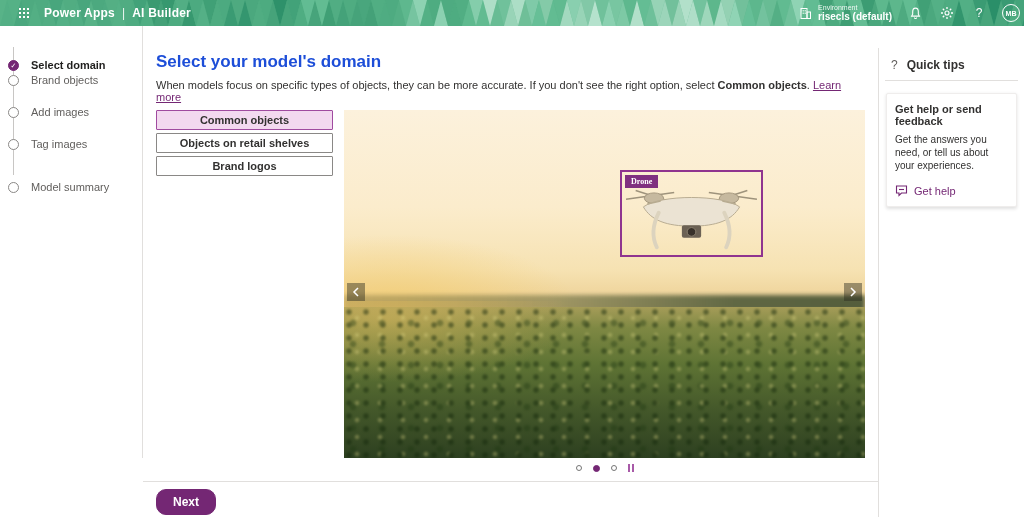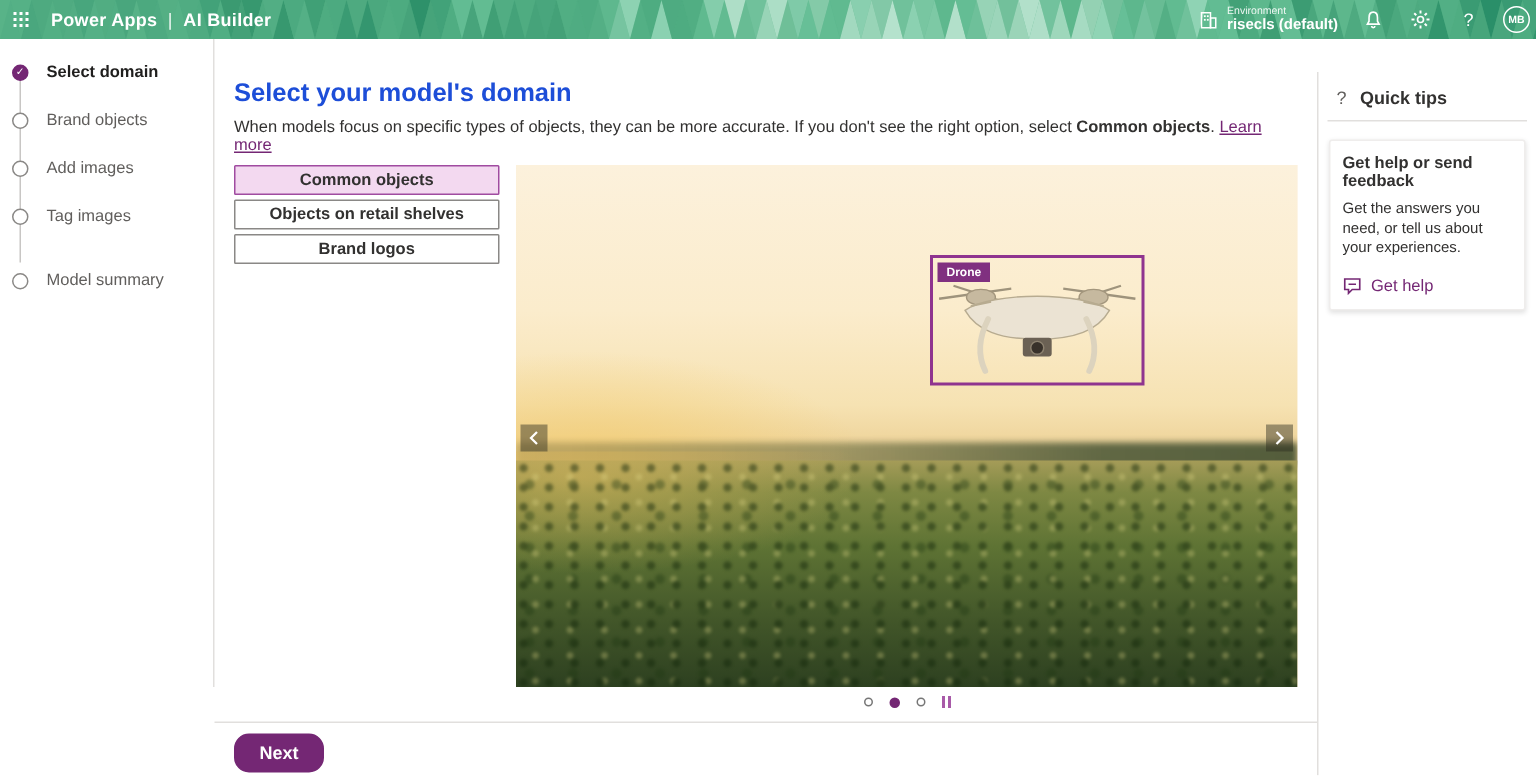--- a/index.html
+++ b/index.html
@@ -2,21 +2,21 @@
 <html><head>
 <meta charset="utf-8">
 <style>
   * { margin:0; padding:0; box-sizing:border-box; }
   body { font-family:"Liberation Sans","DejaVu Sans",sans-serif; background:#fff; }
   .app { position:relative; width:1024px; height:517px; background:#fff; overflow:hidden; }
 
   
   .header { position:absolute; top:0; left:0; width:1024px; height:26px; background:#58b388; overflow:hidden; z-index:20; }
   .header .pattern { position:absolute; top:0; left:0; width:1024px; height:26px; }
-  .header-content { position:absolute; inset:0; display:flex; align-items:center; color:#fff; z-index:2; }
+  .header-content { position:absolute; inset:0; display:flex; align-items:center; color:#fff; z-index:2;margin-left:10px; }
   .waffle { width:28px; height:26px; display:flex; align-items:center; justify-content:center; cursor:pointer; }
   .waffle-grid { display:grid; grid-template-columns:repeat(3,2px); grid-gap:2px; }
   .waffle-grid i { width:2px; height:2px; background:#fff; }
   .app-title { display:flex; align-items:center; gap:7px; margin-left:6px; font-size:12px; font-weight:700; letter-spacing:.2px; }
   .app-title .sep { font-weight:400; opacity:.9; }
   .header-right { margin-left:auto; display:flex; align-items:center; gap:14px; padding-right:4px; }
   .env { display:flex; align-items:center; gap:6px; cursor:pointer; }
   .env-text { display:flex; flex-direction:column; line-height:1.1; }
   .env-label { font-size:7px; opacity:.9; }
   .env-name { font-size:10px; font-weight:600; }
@@ -54,21 +54,21 @@
   .treeline { position:absolute; left:0; right:0; top:53.2%; height:4.6%; background:linear-gradient(90deg, rgba(140,125,70,.45) 0%, rgba(100,105,62,.55) 40%, rgba(62,78,48,.8) 75%, rgba(56,72,44,.85) 100%); filter:blur(2px); }
   .field { position:absolute; left:0; right:0; top:56.5%; bottom:0; background:linear-gradient(180deg,#a59c58 0%,#7e8843 14%,#5e7334 38%,#44582a 68%,#2d4020 100%); }
   .field-glow { position:absolute; left:-8%; top:55%; width:55%; height:25%; background:radial-gradient(ellipse at 30% 20%, rgba(216,182,92,.6) 0%, rgba(216,182,92,0) 65%); }
   .crops { position:absolute; left:0; right:0; top:57%; bottom:0; opacity:.55; filter:blur(1px);
     background-image:
       radial-gradient(circle at 5px 4px, rgba(18,38,10,.85) 0 2px, transparent 3.5px),
       radial-gradient(circle at 13px 10px, rgba(232,222,140,.55) 0 1.5px, transparent 3px),
       radial-gradient(circle at 9px 15px, rgba(30,55,18,.7) 0 2.5px, transparent 4px);
     background-size:17px 13px, 23px 17px, 29px 21px; }
 
-  .bbox { position:absolute; left:276px; top:60px; width:143px; height:87px; border:2px solid #8f348f; }
+  .bbox { position:absolute; left:276px; top:60px; width:143px; height:87px; border:2px solid #8f348f;font-family:Liberation Serif, serif; }
   .bbox-label { position:absolute; left:3px; top:3px; background:#803080; color:#fff; font-size:8px; font-weight:600; padding:2px 6px; }
   .drone-svg { position:absolute; left:1px; top:6px; width:137px; height:77px; }
 
   .nav-arrow { position:absolute; top:173px; width:18px; height:18px; background:rgba(45,45,32,.45); display:flex; align-items:center; justify-content:center; cursor:pointer; border:none; padding:0; }
   .nav-prev { left:3px; } .nav-next { right:3px; }
 
   
   .dots { position:absolute; left:344px; top:464px; width:521px; display:flex; justify-content:center; align-items:center; gap:11px; }
   .dot { width:6px; height:6px; border-radius:50%; border:1px solid #767676; background:#fff; cursor:pointer; padding:0; }
   .dot.active { width:7px; height:7px; background:#742774; border-color:#742774; }
@@ -303,21 +303,21 @@
         </div>
         <div class="hicon">?</div>
         <div class="avatar">MB</div>
       </div>
     </div>
   </div>
 
 
   <div class="sidebar">
     <div class="step-line"></div>
-    <div class="step active" style="top:16px;">
+    <div class="step active" style="top:33px;">
       <span class="step-circle">✓</span>
       <span class="step-label">Select domain</span>
     </div>
     <div class="step" style="top:48px;">
       <span class="step-circle"></span>
       <span class="step-label">Brand objects</span>
     </div>
     <div class="step" style="top:80px;">
       <span class="step-circle"></span>
       <span class="step-label">Add images</span>

